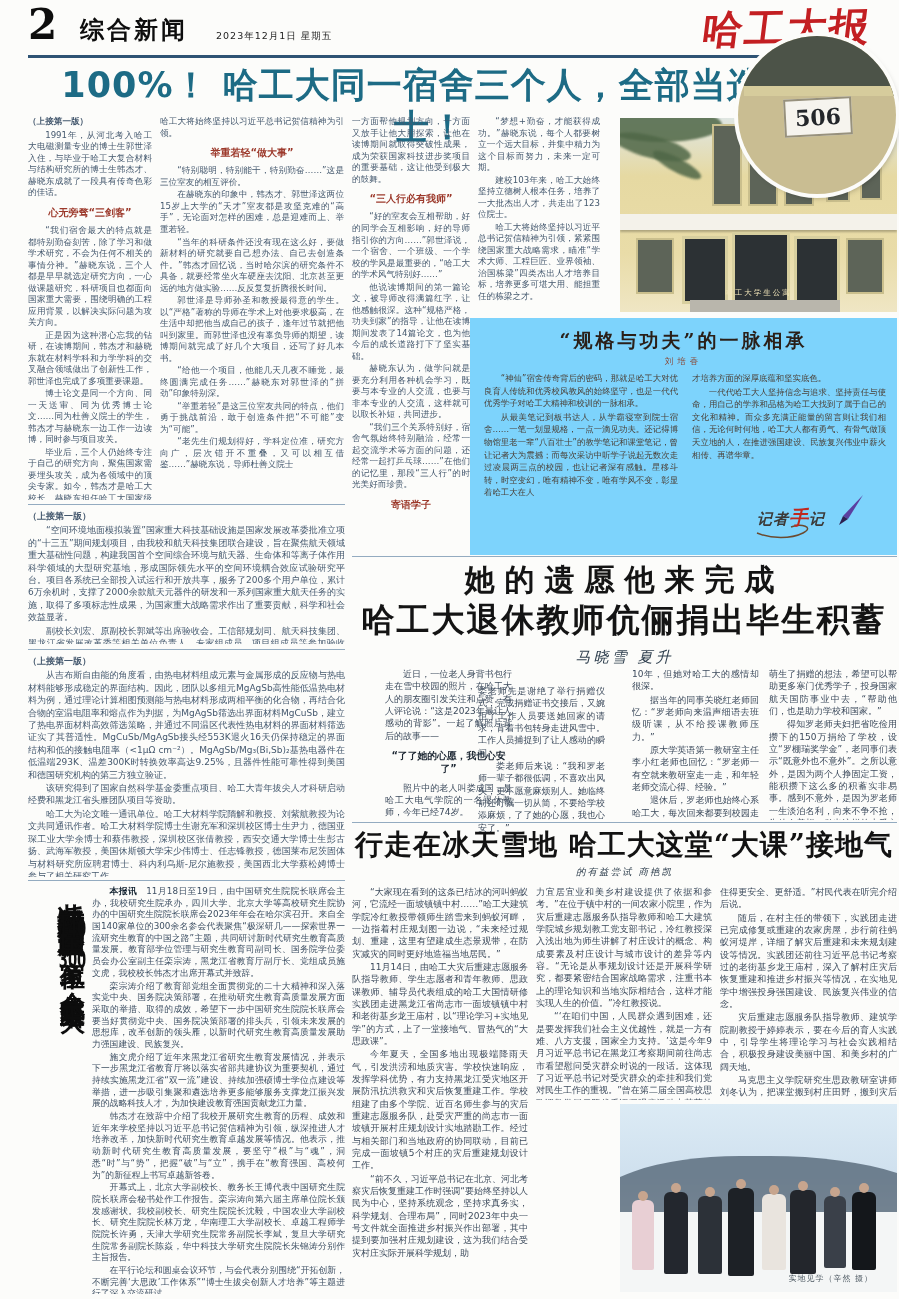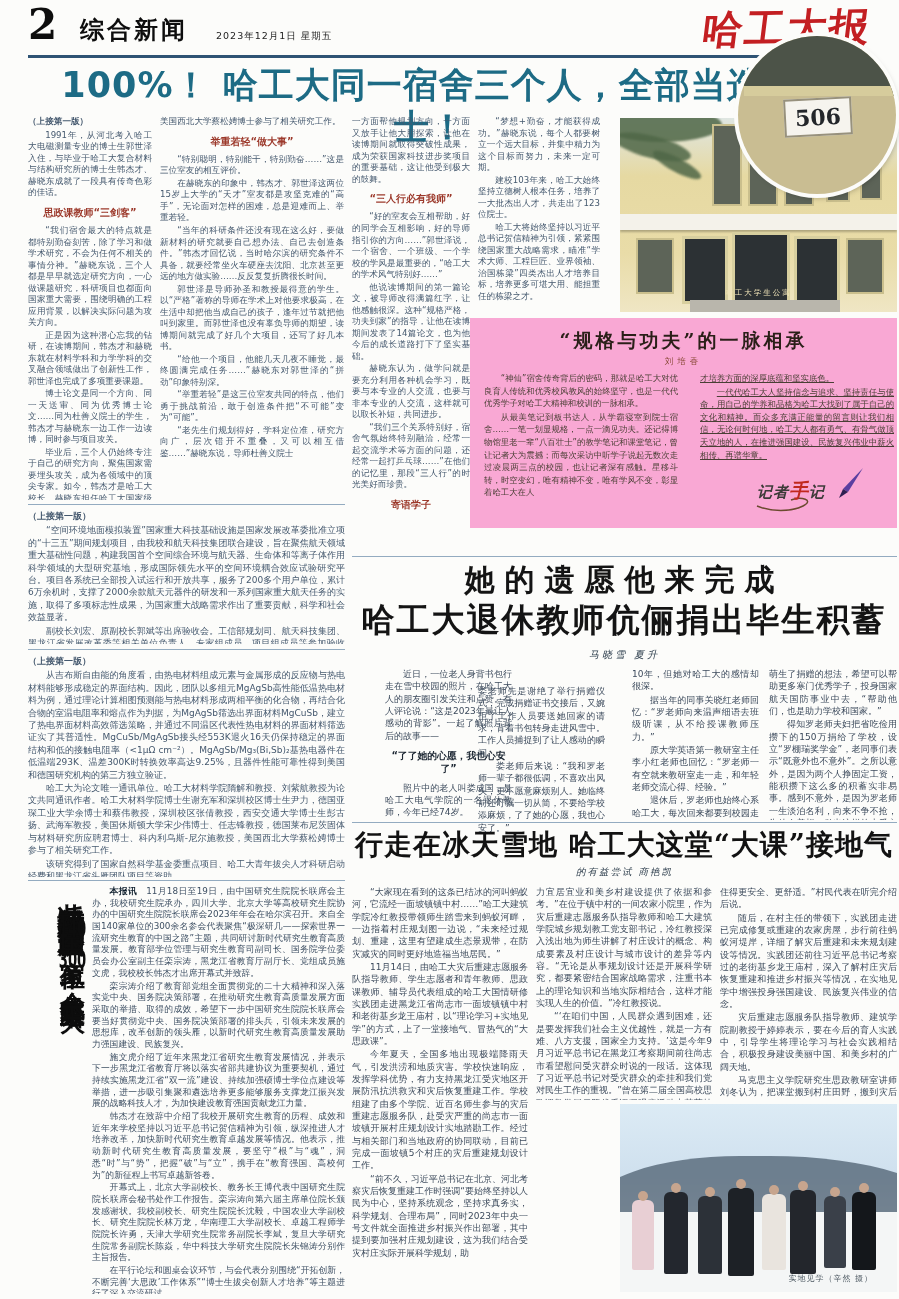--- a/index.html
+++ b/index.html
@@ -42,35 +42,35 @@
   .branch{position:absolute;background:#4f6747;border-radius:50%;filter:blur(1px);opacity:.85;}
   .bsteps{position:absolute;left:70px;bottom:0;width:150px;height:12px;background:#b9b6ac;}
   .bcap{position:absolute;left:0;bottom:14px;width:100%;text-align:center;font-size:7.5px;color:#efe3b8;letter-spacing:2px;}
   .inset{position:absolute;left:738px;top:36px;width:158px;height:158px;border-radius:50%;
          background:#c9bd92;overflow:hidden;box-shadow:0 0 0 4px #fcfcfa,2px 3px 6px rgba(0,0,0,.35);}
   .inset .w{position:absolute;left:6px;top:-6px;width:150px;height:56px;background:#4c5348;border-bottom:10px solid #d6cc9c;}
   .roomsign{position:absolute;left:46px;top:62px;width:64px;height:34px;background:#f6f4ee;border:2px solid #8f8althin;
             border:2px solid #97917d;transform:rotate(-3deg);text-align:center;
             font-family:"DejaVu Serif","Liberation Serif",serif;font-size:22px;font-weight:bold;color:#23262a;line-height:34px;}
   
-  .notebox{position:absolute;left:470px;top:318px;width:427px;height:210px;background:#f9a8d4;}
+  .notebox{position:absolute;left:470px;top:318px;width:427px;height:237px;background:#7dd3fc;}
   .nb-title{position:absolute;left:0;top:10px;width:100%;text-align:center;
             font-family:"DejaVu Serif","Liberation Serif",serif;font-size:19px;font-weight:bold;color:#2a1f18;letter-spacing:3px;}
   .nb-author{position:absolute;left:0;top:38px;width:100%;text-align:center;font-size:8.5px;color:#8a4a38;letter-spacing:4px;}
   .nb-col{position:absolute;top:54px;width:194px;height:172px;overflow:hidden;font-size:8.4px;line-height:1.5;color:#4a3f35;}
   .stamp{position:absolute;right:26px;bottom:16px;width:120px;height:46px;}
   .stamp .txt{position:absolute;left:6px;bottom:8px;font-size:15px;font-style:italic;color:#3c3a38;font-weight:bold;letter-spacing:1px;}
   .stamp .txt .red{color:#c0281e;font-size:19px;}
   
   .don-h1{position:absolute;left:352px;top:560px;width:545px;text-align:center;
           font-family:"DejaVu Serif","Liberation Serif",serif;font-size:30px;font-weight:900;color:#141414;letter-spacing:10px;}
   .don-h2{position:absolute;left:348px;top:598px;width:552px;text-align:center;
           font-family:"DejaVu Serif","Liberation Serif",serif;font-size:33px;font-weight:900;color:#141414;letter-spacing:2px;}
   .don-by{position:absolute;left:352px;top:648px;width:545px;text-align:center;
-          font-family:"DejaVu Serif","Liberation Serif",serif;font-size:10px;font-style:italic;color:#30404f;letter-spacing:3px;}
+          font-family:"DejaVu Serif","Liberation Serif",serif;font-size:15px;font-style:italic;color:#30404f;letter-spacing:3px;}
   
   .fld-h{position:absolute;left:348px;top:826px;width:552px;text-align:center;
          font-family:"DejaVu Serif","Liberation Serif",serif;font-size:28px;font-weight:900;color:#121212;letter-spacing:1px;}
   .fld-by{position:absolute;left:352px;top:866px;width:545px;text-align:center;
           font-family:"DejaVu Serif","Liberation Serif",serif;font-size:9.5px;font-style:italic;color:#30404f;letter-spacing:2px;}
   .fphoto{position:absolute;left:620px;top:1104px;width:277px;height:188px;overflow:hidden;
           background:linear-gradient(180deg,#dcebf5 0%,#cfe0ee 38%,#eef3f6 55%,#f6f8f9 100%);}
   .mount{position:absolute;left:-30px;top:52px;width:360px;height:70px;background:#5c6d7e;border-radius:50% 60% 40% 50%/90% 100% 20% 30%;opacity:.85;}
   .snowfield{position:absolute;left:0;top:108px;width:100%;height:80px;background:#f4f6f6;}
   .person{position:absolute;border-radius:6px 6px 2px 2px;}
@@ -95,28 +95,28 @@
     <div class="hdr-date">2023年12月1日 星期五</div>
     <div class="masthead">哈工大报</div>
   </div>
   <div class="hdr-rule"></div>
 
   <div class="lead-headline">100%！ 哈工大同一宿舍三个人，全部当选院士！</div>
 
   <div class="col art dorm" style="left:28px;top:116px;width:124px;height:384px;">
       <div class="i-lead">（上接第一版）</div>
       <p class="i-p">1991年，从河北考入哈工大电磁测量专业的博士生郭世泽入住，与毕业于哈工大复合材料与结构研究所的博士生韩杰才、赫晓东成就了一段具有传奇色彩的佳话。</p>
-      <h4 class="i-h">思政课教师“三剑客”</h4>
+      <h4 class="i-h">心无旁骛“三剑客”</h4>
       <p class="i-p">“我们宿舍最大的特点就是都特别勤奋刻苦，除了学习和做学术研究，不会为任何不相关的事情分神。”赫晓东说，三个人都是早早就选定研究方向，一心做课题研究，科研项目也都面向国家重大需要，围绕明确的工程应用背景，以解决实际问题为攻关方向。</p>
       <p class="i-p">正是因为这种潜心忘我的钻研，在读博期间，韩杰才和赫晓东就在材料学科和力学学科的交叉融合领域做出了创新性工作，郭世泽也完成了多项重要课题。</p>
       <p class="i-p">博士论文是同一个方向、同一天送审、同为优秀博士论文……同为杜善义院士的学生，韩杰才与赫晓东一边工作一边读博，同时参与项目攻关。</p>
       <p class="i-p">毕业后，三个人仍始终专注于自己的研究方向，聚焦国家需要埋头攻关，成为各领域中的顶尖专家。如今，韩杰才是哈工大校长，赫晓东担任哈工大国家级重点实验室主任，</p>
     </div>
   <div class="col art dorm" style="left:160px;top:116px;width:184px;height:384px;">
-      <p class="i-p0">美国西北大学蔡松娉博士参与了相关研究工作。</p>
+      <p class="i-p0">哈工大将始终坚持以习近平总书记贺信精神为引领。</p>
       <h4 class="i-h">举重若轻“做大事”</h4>
       <p class="i-p">“特别聪明，特别能干，特别勤奋……”这是三位室友的相互评价。</p>
       <p class="i-p">在赫晓东的印象中，韩杰才、郭世泽这两位15岁上大学的“天才”室友都是攻坚克难的“高手”，无论面对怎样的困难，总是迎难而上、举重若轻。</p>
       <p class="i-p">“当年的科研条件还没有现在这么好，要做新材料的研究就要自己想办法、自己去创造条件。”韩杰才回忆说，当时哈尔滨的研究条件不具备，就要经常坐火车硬座去沈阳、北京甚至更远的地方做实验……反反复复折腾很长时间。</p>
       <p class="i-p">郭世泽是导师孙圣和教授最得意的学生。以“严格”著称的导师在学术上对他要求极高，在生活中却把他当成自己的孩子，逢年过节就把他叫到家里。而郭世泽也没有辜负导师的期望，读博期间就完成了好几个大项目，还写了好几本书。</p>
       <p class="i-p">“给他一个项目，他能几天几夜不睡觉，最终圆满完成任务……”赫晓东对郭世泽的“拼劲”印象特别深。</p>
       <p class="i-p">“举重若轻”是这三位室友共同的特点，他们勇于挑战前沿，敢于创造条件把“不可能”变为“可能”。</p>
       <p class="i-p">“老先生们规划得好，学科定位准，研究方向广，层次错开不重叠，又可以相互借鉴……”赫晓东说，导师杜善义院士</p>
     </div>
   <div class="col art dorm" style="left:352px;top:116px;width:118px;height:394px;">
@@ -158,21 +158,21 @@
     <span class="roomsign">506</span>
   </div>
 
   <div class="notebox">
     <div class="nb-title">“规格与功夫”的一脉相承</div>
     <div class="nb-author">刘培香</div>
     <div class="nb-col art" style="left:14px;">
         <p class="i-p">“神仙”宿舍传奇背后的密码，那就是哈工大对优良育人传统和优秀校风教风的始终坚守，也是一代代优秀学子对哈工大精神和校训的一脉相承。</p>
         <p class="i-p">从最美笔记到板书达人，从学霸寝室到院士宿舍……一笔一划显规格，一点一滴见功夫。还记得博物馆里老一辈“八百壮士”的教学笔记和课堂笔记，曾让记者大为震撼；而每次采访中听学子说起无数次走过凌晨两三点的校园，也让记者深有感触。星移斗转，时空变幻，唯有精神不变，唯有学风不变，彰显着哈工大在人</p>
       </div>
-    <div class="nb-col art" style="left:230px;text-decoration:underline;">
+    <div class="nb-col art" style="left:222px;">
         <p class="i-p0">才培养方面的深厚底蕴和坚实底色。</p>
         <p class="i-p">一代代哈工大人坚持信念与追求、坚持责任与使命，用自己的学养和品格为哈工大找到了属于自己的文化和精神。而众多充满正能量的留言则让我们相信，无论何时何地，哈工大人都有勇气、有骨气做顶天立地的人，在推进强国建设、民族复兴伟业中薪火相传、再谱华章。</p>
       </div>
     <div class="stamp">
       <svg width="120" height="46" viewBox="0 0 120 46">
         <path d="M112 2 L97 26 L92 23 Z" fill="#5b3fa0"></path>
         <path d="M97 26 L92 23 L88 32 Z" fill="#2d2050"></path>
         <path d="M6 40 C 20 46, 40 46, 52 40 C 64 34, 50 30, 40 34" stroke="#6b4a2f" stroke-width="1.4" fill="none"></path>
       </svg>
       <span class="txt"><span>记者</span><span class="red">手</span><span>记</span></span>
@@ -182,22 +182,22 @@
   <div class="rule-h" style="left:28px;top:504px;width:317px;"></div>
   <div class="col art cont" style="left:28px;top:510px;width:317px;height:134px;">
       <div class="i-lead">（上接第一版）</div>
       <p class="i-p">“空间环境地面模拟装置”国家重大科技基础设施是国家发展改革委批准立项的“十三五”期间规划项目，由我校和航天科技集团联合建设，旨在聚焦航天领域重大基础性问题，构建我国首个空间综合环境与航天器、生命体和等离子体作用科学领域的大型研究基地，形成国际领先水平的空间环境耦合效应试验研究平台。项目各系统已全部投入试运行和开放共享，服务了200多个用户单位，累计6万余机时，支撑了2000余款航天元器件的研发和一系列国家重大航天任务的实施，取得了多项标志性成果，为国家重大战略需求作出了重要贡献，科学和社会效益显著。</p>
       <p class="i-p">副校长刘宏、原副校长郭斌等出席验收会。工信部规划司、航天科技集团、黑龙江省发展改革委等相关单位负责人、专家组成员、项目组成员等参加验收会。</p>
     </div>
   <div class="rule-h" style="left:28px;top:649px;width:317px;"></div>
   <div class="col art cont" style="left:28px;top:655px;width:317px;height:222px;">
       <div class="i-lead">（上接第一版）</div>
       <p class="i-p">从吉布斯自由能的角度看，由热电材料组成元素与金属形成的反应物与热电材料能够形成稳定的界面结构。因此，团队以多组元MgAgSb高性能低温热电材料为例，通过理论计算相图预测能与热电材料形成两相平衡的化合物，再结合化合物的室温电阻率和熔点作为判据，为MgAgSb筛选出界面材料MgCuSb，建立了热电界面材料高效筛选策略，并通过不同温区代表性热电材料的界面材料筛选证实了其普适性。MgCuSb/MgAgSb接头经553K退火16天仍保持稳定的界面结构和低的接触电阻率（&lt;1μΩ cm⁻²）。MgAgSb/Mg₃(Bi,Sb)₂基热电器件在低温端293K、温差300K时转换效率高达9.25%，且器件性能可靠性得到美国和德国研究机构的第三方独立验证。</p>
+      <p class="i-p">该研究得到了国家自然科学基金委重点项目、哈工大青年拔尖人才科研启动经费和黑龙江省头雁团队项目等资助。</p>
       <p class="i-p">哈工大为论文唯一通讯单位。哈工大材料学院隋解和教授、刘紫航教授为论文共同通讯作者。哈工大材料学院博士生谢充军和深圳校区博士生尹力，德国亚琛工业大学余博士和蔡伟教授，深圳校区张倩教授，西安交通大学博士生彭古扬、武海军教授，美国休斯顿大学宋少伟博士、任志锋教授，德国莱布尼茨固体与材料研究所应聘君博士、科内利乌斯-尼尔施教授，美国西北大学蔡松娉博士参与了相关研究工作。</p>
-      <p class="i-p">该研究得到了国家自然科学基金委重点项目、哈工大青年拔尖人才科研启动经费和黑龙江省头雁团队项目等资助。</p>
     </div>
   <div class="rule-h" style="left:28px;top:880px;width:317px;"></div>
 
   <div class="vstrip">
     <div class="vline">共话新时代研究生教育高质量发展</div>
     <div class="vline v2"><span>全国</span><span class="tcy">140</span><span>家单位</span><span class="tcy">300</span><span>余名代表齐聚哈工大</span></div>
   </div>
   <div class="col art conf" style="left:92px;top:886px;width:253px;height:408px;">
       <p class="i-pb"><b>本报讯</b>　11月18日至19日，由中国研究生院院长联席会主办，我校研究生院承办，四川大学、北京大学等高校研究生院协办的中国研究生院院长联席会2023年年会在哈尔滨召开。来自全国140家单位的300余名参会代表聚焦“极深研几——探索世界一流研究生教育的中国之路”主题，共同研讨新时代研究生教育高质量发展。教育部学位管理与研究生教育司副司长、国务院学位委员会办公室副主任栾宗涛，黑龙江省教育厅副厅长、党组成员施文虎，我校校长韩杰才出席开幕式并致辞。</p>
       <p class="i-p">栾宗涛介绍了教育部党组全面贯彻党的二十大精神和深入落实党中央、国务院决策部署，在推动研究生教育高质量发展方面采取的举措、取得的成效，希望下一步中国研究生院院长联席会要当好贯彻党中央、国务院决策部署的排头兵，引领未来发展的思想库，改革创新的领头雁，以新时代研究生教育高质量发展助力强国建设、民族复兴。</p>

